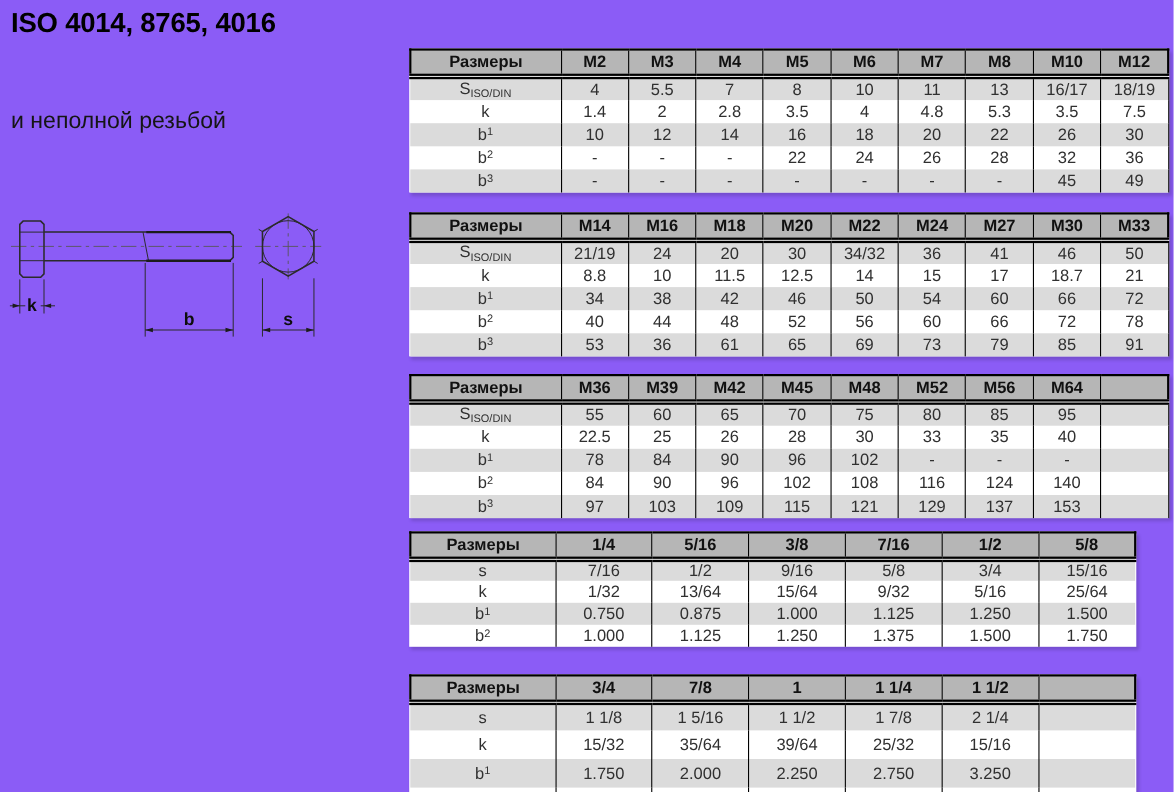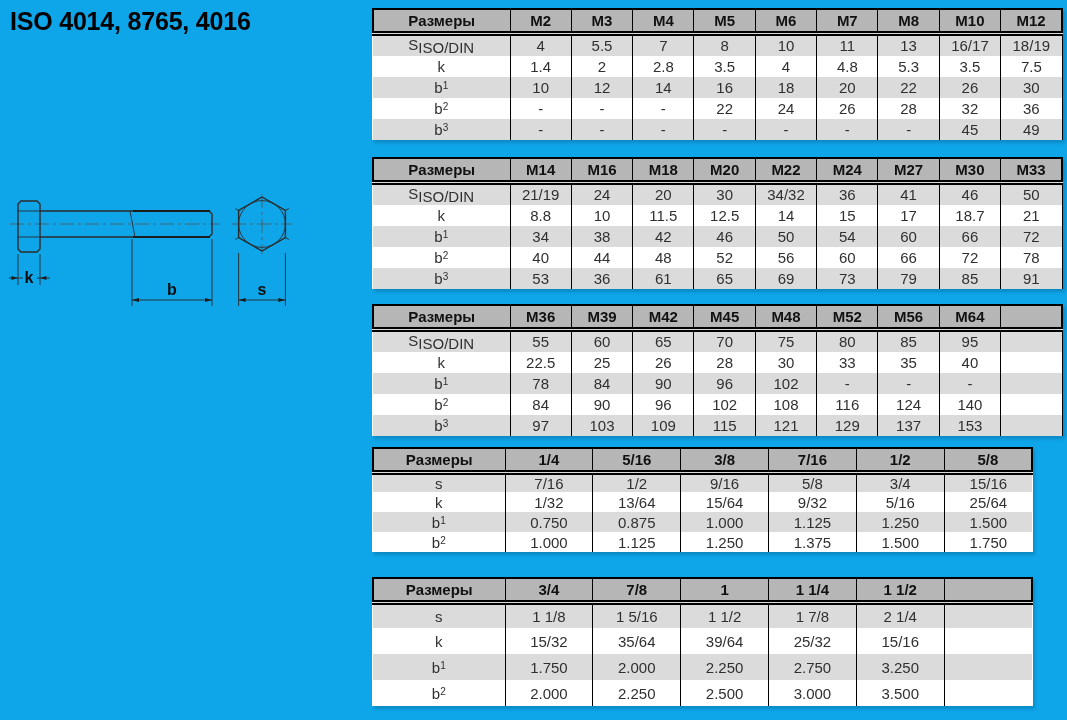--- a/index.html
+++ b/index.html
@@ -6,32 +6,32 @@
     --hdr:#b6b6b6;
     --stripe:#dbdbdb;
     --bd:#000000;
   }
   *{margin:0;padding:0;box-sizing:border-box;}
   html,body{background:#ffffff;}
   body{
     width:1067px;height:720px;position:relative;overflow:hidden;
     font-family:"Liberation Sans", sans-serif;color:#1a1a1a;
   }
-  .page{position:absolute;inset:0;background:#0ea5e9;}
+  .page{position:absolute;inset:0;background:#8b5cf6;}
 
   
   .title-block{position:absolute;left:10px;top:5px;font-size:25px;font-weight:bold;line-height:33px;color:#000;letter-spacing:-0.2px;}
   .subtitle-block{position:absolute;left:10px;top:95px;font-size:21px;line-height:29px;color:#151515;}
   .drawing{position:absolute;left:8px;top:190px;}
   .notes{position:absolute;left:20px;top:322px;font-size:16px;line-height:19px;color:#111;}
   .notes div{margin-bottom:1px;}
   .notes sup{font-size:11px;}
 
   
-  .tbl-slot{position:absolute;left:372px;}
+  .tbl-slot{position:absolute;left:372px;margin-top:36px;}
   #slot0{top:8px;width:691px;}
   #slot1{top:157px;width:691px;}
   #slot2{top:304px;width:691px;}
   #slot3{top:447px;width:661px;}
   #slot4{top:577px;width:661px;}
 
   table.tbl{width:100%;border-collapse:collapse;table-layout:fixed;background:#fff;
     box-shadow:2px 3px 3px rgba(0,0,0,0.16);}
   #slot0 col.c-label,#slot1 col.c-label,#slot2 col.c-label{width:137px;}
   #slot3 col.c-label,#slot4 col.c-label{width:132px;}
@@ -46,21 +46,21 @@
 
   table.tbl td{
     font-size:15px;color:#303030;text-align:center;padding:0;height:21px;
     border-right:1px solid var(--bd);
   }
   #slot3 td{height:20px;}
   #slot4 td{height:26px;}
   table.tbl.no-right-edge td:last-child{border-right:none;}
   table.tbl tbody tr:nth-child(odd) td{background:var(--stripe);}
 
-  table.tbl sub{font-size:15px;vertical-align:-3px;letter-spacing:0;}
+  table.tbl sub{font-size:10px;vertical-align:-3px;letter-spacing:0;}
   table.tbl sup{font-size:10px;vertical-align:4px;}
   td.lbl{color:#222;}
 
   
   .drawing .ln{stroke:#2b2b2b;stroke-width:1.4;fill:none;}
   .drawing .thin{stroke:#2b2b2b;stroke-width:0.9;fill:none;}
   .drawing .thick{stroke:#1c1c1c;stroke-width:2.2;fill:none;}
   .drawing .cl{stroke:#555;stroke-width:0.8;fill:none;stroke-dasharray:14 4 3 4;}
   .drawing .dim{stroke:#2b2b2b;stroke-width:0.9;fill:none;}
   .drawing .arr{fill:#1c1c1c;stroke:none;}
@@ -69,20 +69,21 @@
 </head>
 <body>
 
 <div class="page">
 
   <div class="title-block">
     <div>ISO 4014, 8765, 4016</div>
   </div>
 
   <div class="subtitle-block">
+    <div>и неполной резьбой</div>
   </div>
 
   <svg class="drawing" width="310" height="125" viewBox="0 0 310 125">
 
     <line class="cl" x1="2" y1="34" x2="212" y2="34"></line>
 
     <path class="ln" d="M10 14 L13 11 L29 11 L32 14 L32 59 L29 62 L13 62 L10 59 Z"></path>
     <line class="thin" x1="10" y1="21" x2="32" y2="21"></line>
     <line class="thin" x1="10" y1="47" x2="32" y2="47"></line>
 

